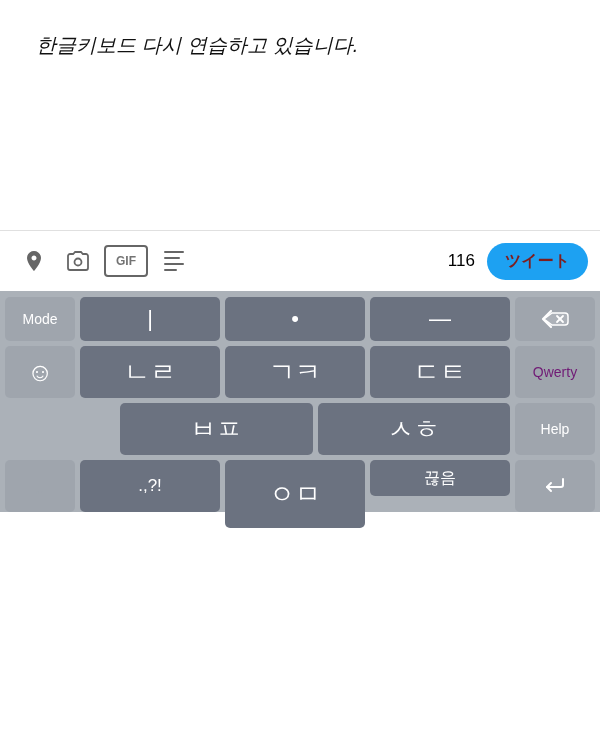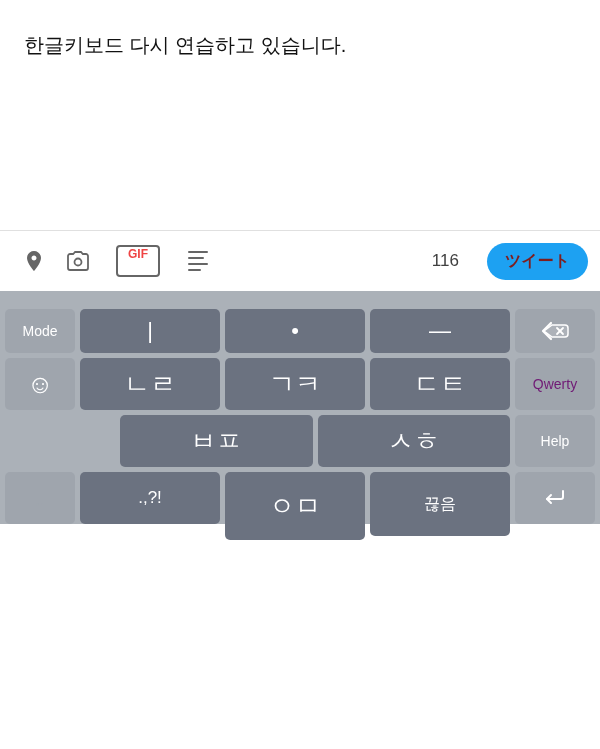--- a/index.html
+++ b/index.html
@@ -7,22 +7,23 @@
       width: 600px;
       height: 749px;
       background: #fff;
       font-family: -apple-system, 'Helvetica Neue', Arial, sans-serif;
       overflow: hidden;
     }
 
     
     #text-area {
       background: #fff;
-      padding: 30px 24px 16px 24px;
+      padding: 30px 24px 16px 36px;
       min-height: 230px;
+      font-style: italic;
     }
     #text-area p {
       font-size: 20px;
       color: #111;
       line-height: 1.5;
     }
 
     
     #toolbar {
       border-top: 1px solid #e0e0e0;
@@ -49,51 +50,51 @@
       stroke: #666;
       fill: none;
       stroke-width: 1.8;
     }
     .gif-btn {
       width: 44px;
       height: 32px;
       border: 2px solid #666;
       border-radius: 4px;
       display: flex;
-      align-items: flex-start;
+      align-items: center;
       justify-content: center;
       font-size: 12px;
       font-weight: bold;
-      color: #ef4444;
+      color: #737373;
       cursor: pointer;
       flex-shrink: 0;
-      margin: 0 16px;
+      margin: 0 4px;
     }
     .char-count {
       font-size: 17px;
-      color: #404040;
+      color: #000000;
       margin-left: auto;
-      margin-right: 28px;
+      margin-right: 12px;
     }
     .tweet-btn {
       background: #1da1f2;
       color: #7f1d1d;
       border: none;
       border-radius: 24px;
       padding: 8px 18px;
       font-size: 16px;
       font-weight: bold;
       cursor: pointer;
       white-space: nowrap;
     }
 
     
     #keyboard {
       background: #abb1b8;
-      padding: 18px 0 0 0;
+      padding: 6px 0 0 0;
     }
 
     .key-row {
       display: flex;
       flex-direction: row;
       gap: 5px;
       padding: 0 5px;
       margin-bottom: 5px;
     }
 
@@ -205,21 +206,21 @@
       color: #fff;
       font-size: 26px;
       flex: 1;
       height: 68px;
     }
     .key-keuneum {
       background: #6b7280;
       color: #fff;
       font-size: 16px;
       flex: 1;
-      height: 64px;
+      height: 36px;
     }
     .key-enter {
       background: #9fa5ad;
       color: #fff;
       font-size: 20px;
       width: 80px;
       height: 52px;
     }
 
     

